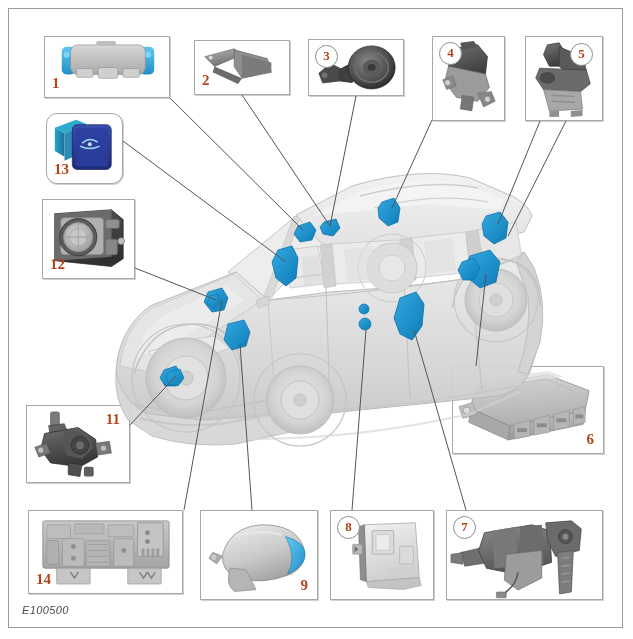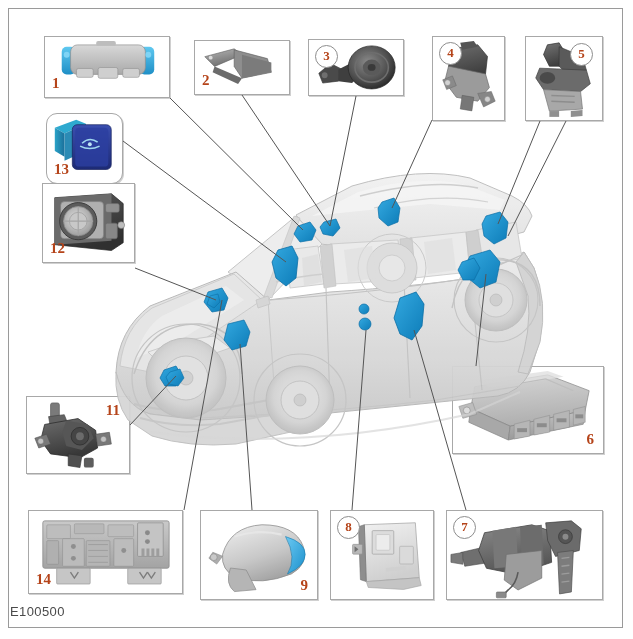--- a/index.html
+++ b/index.html
@@ -72,27 +72,28 @@
     line-height: 20px;
     font-size: 13px;
   }
   .num.pos-bl { left: 7px; bottom: 6px; }
   .num.pos-br { right: 9px; bottom: 6px; }
   .num.pos-tr { right: 9px; top: 6px; }
   .num.pos-tl { left: 6px; top: 5px; }
 
   #figure-code {
     position: absolute;
-    left: 10px;
+    left: 22px;
     top: 604px;
     font-family: "Liberation Sans", sans-serif;
-    font-size: 13px;
+    font-size: 11px;
     color: #4a4a4a;
     letter-spacing: 0.4px;
     z-index: 4;
+    font-style: italic;
   }
 </style>
 </head>
 <body>
 
 <div id="figure">
 
   <div id="outer-frame"></div>
 
   <svg class="layer" id="vehicle-layer" viewBox="0 0 633 639">
@@ -406,21 +407,21 @@
         <rect x="29" y="14" width="34" height="40" rx="4" fill="#2c3ea0" opacity="0.8"></rect>
         <g stroke="#9fd8ef" stroke-width="1.6" fill="none">
           <path d="M36 30 q8 -7 16 -1"></path>
           <path d="M34 33 q10 5 20 0"></path>
         </g>
         <circle cx="44" cy="31" r="2" fill="#bfe6f7"></circle>
       </svg>
       <div class="num pos-bl">13</div>
     </div>
 
-    <div class="callout" style="left:42px; top:183px; width:93px; height:80px;">
+    <div class="callout" style="left:42px; top:199px; width:93px; height:80px;">
       <svg class="art" viewBox="0 0 93 80">
         <defs>
           <linearGradient id="g12a" x1="0" y1="0" x2="0.4" y2="1">
             <stop offset="0%" stop-color="#5a5a5a"></stop>
               <stop offset="100%" stop-color="#303030"></stop>
           </linearGradient>
           <radialGradient id="g12b" cx="45%" cy="42%" r="60%">
             <stop offset="0%" stop-color="#e0e0e0"></stop>
               <stop offset="100%" stop-color="#9d9d9d"></stop>
           </radialGradient>
@@ -432,21 +433,21 @@
         <circle cx="36" cy="38" r="15" fill="url(#g12b)" stroke="#8a8a8a" stroke-width="0.8"></circle>
         <circle cx="36" cy="38" r="9" fill="#c8c8c8" stroke="#9a9a9a" stroke-width="0.7"></circle>
         <path d="M36 23 L36 53 M21 38 L51 38" stroke="#a4a4a4" stroke-width="1.2"></path>
         <rect x="64" y="20" width="14" height="9" rx="2" fill="#909090" stroke="#6a6a6a" stroke-width="0.6"></rect>
         <rect x="64" y="40" width="12" height="16" rx="2" fill="#878787" stroke="#6a6a6a" stroke-width="0.6"></rect>
         <circle cx="80" cy="42" r="3.5" fill="#bdbdbd" stroke="#7c7c7c" stroke-width="0.6"></circle>
       </svg>
       <div class="num pos-bl">12</div>
     </div>
 
-    <div class="callout" style="left:26px; top:396px; width:104px; height:78px;">
+    <div class="callout" style="left:26px; top:405px; width:104px; height:78px;">
       <svg class="art" viewBox="0 0 104 78">
         <defs>
           <linearGradient id="g11a" x1="0" y1="0" x2="0.35" y2="1">
             <stop offset="0%" stop-color="#6d6d6d"></stop>
               <stop offset="100%" stop-color="#383838"></stop>
           </linearGradient>
         </defs>
         <rect x="24" y="6" width="9" height="16" rx="2" fill="#7a7a7a" stroke="#4d4d4d" stroke-width="0.6"></rect>
         <path d="M22 20 L38 18 L42 28 L24 32 Z" fill="#636363" stroke="#3d3d3d" stroke-width="0.6"></path>
         <path d="M18 28 L52 22 L70 34 L72 52 L54 62 L24 58 L14 44 Z" fill="url(#g11a)" stroke="#2c2c2c" stroke-width="0.8"></path>

